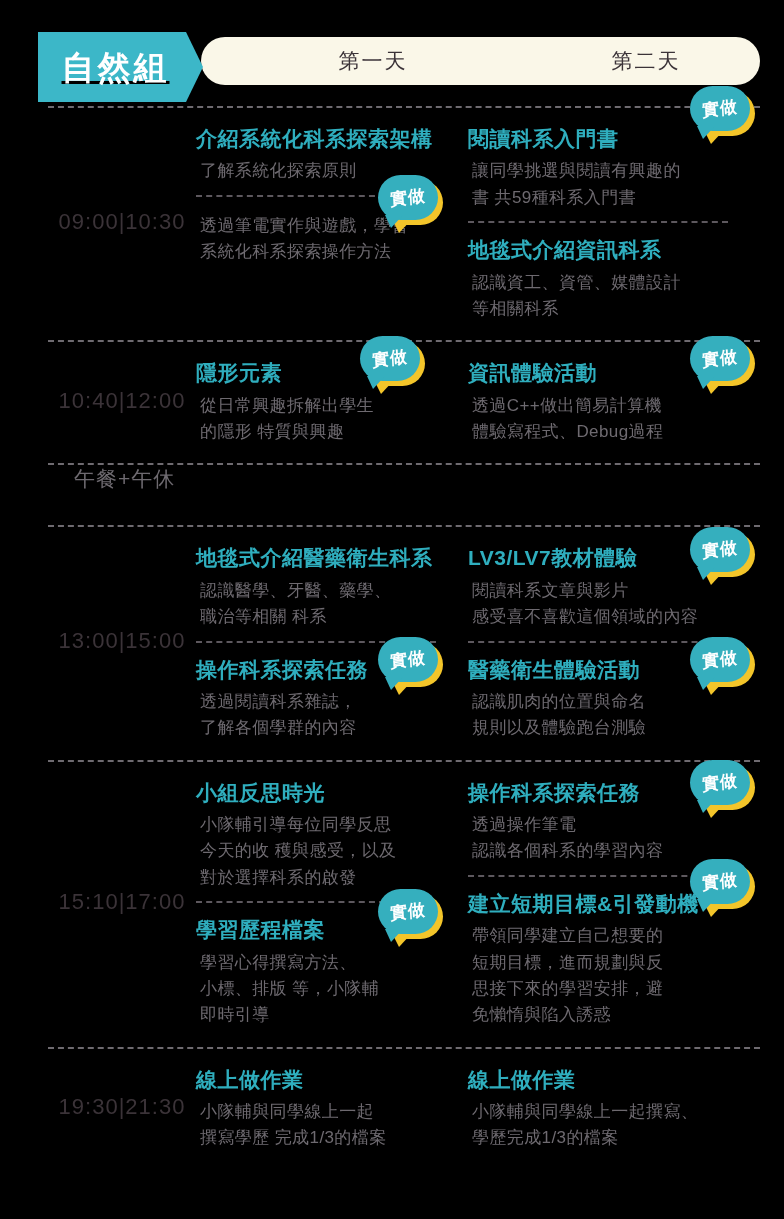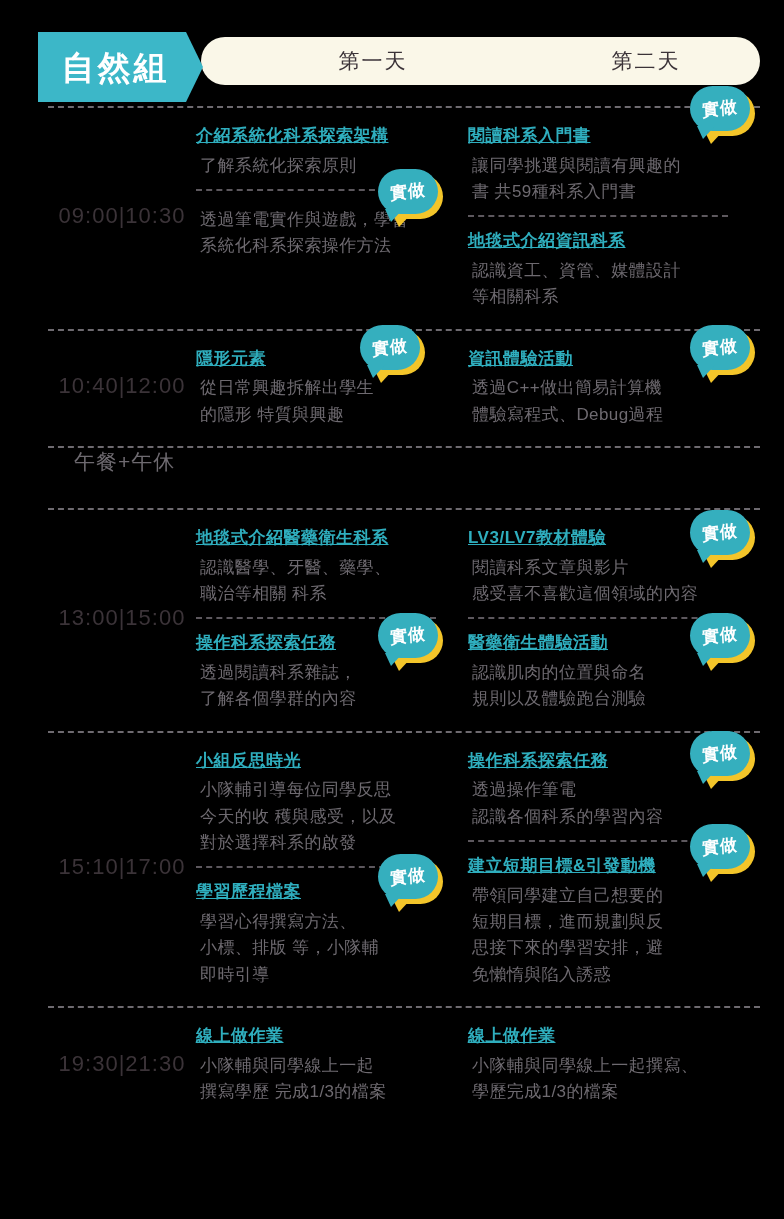--- a/index.html
+++ b/index.html
@@ -36,20 +36,21 @@
     top: 0;
     width: 165px;
     height: 70px;
     background: #3CB7C8;
     display: flex;
     align-items: center;
     justify-content: center;
     -webkit-clip-path: polygon(0 0, 148px 0, 165px 35px, 148px 70px, 0 70px);
     clip-path: polygon(0 0, 148px 0, 165px 35px, 148px 70px, 0 70px);
     z-index: 3;
+    text-decoration: underline;
   }
   .group-ribbon-label {
     color: #ffffff;
     font-size: 33px;
     font-weight: bold;
     letter-spacing: 3px;
     line-height: 1;
     padding-right: 10px;
   }
   .day-bar {
@@ -128,28 +129,27 @@
   }
 
   .session-divider {
     border-top: 2px dashed #5d585e;
     margin: 6px 32px 12px 0;
     height: 0;
   }
 
   .session-title {
     color: #2FAEBE;
-    font-size: 17px;
+    font-size: 21px;
     font-weight: bold;
     line-height: 1.45;
     letter-spacing: 0.5px;
     margin: 0 0 4px 0;
     position: relative;
     z-index: 1;
-    text-decoration: underline;
   }
   .session-desc {
     color: #6E6A70;
     font-size: 17px;
     line-height: 1.55;
     letter-spacing: 0.4px;
     margin: 4px;
     white-space: pre-line;
   }
 

